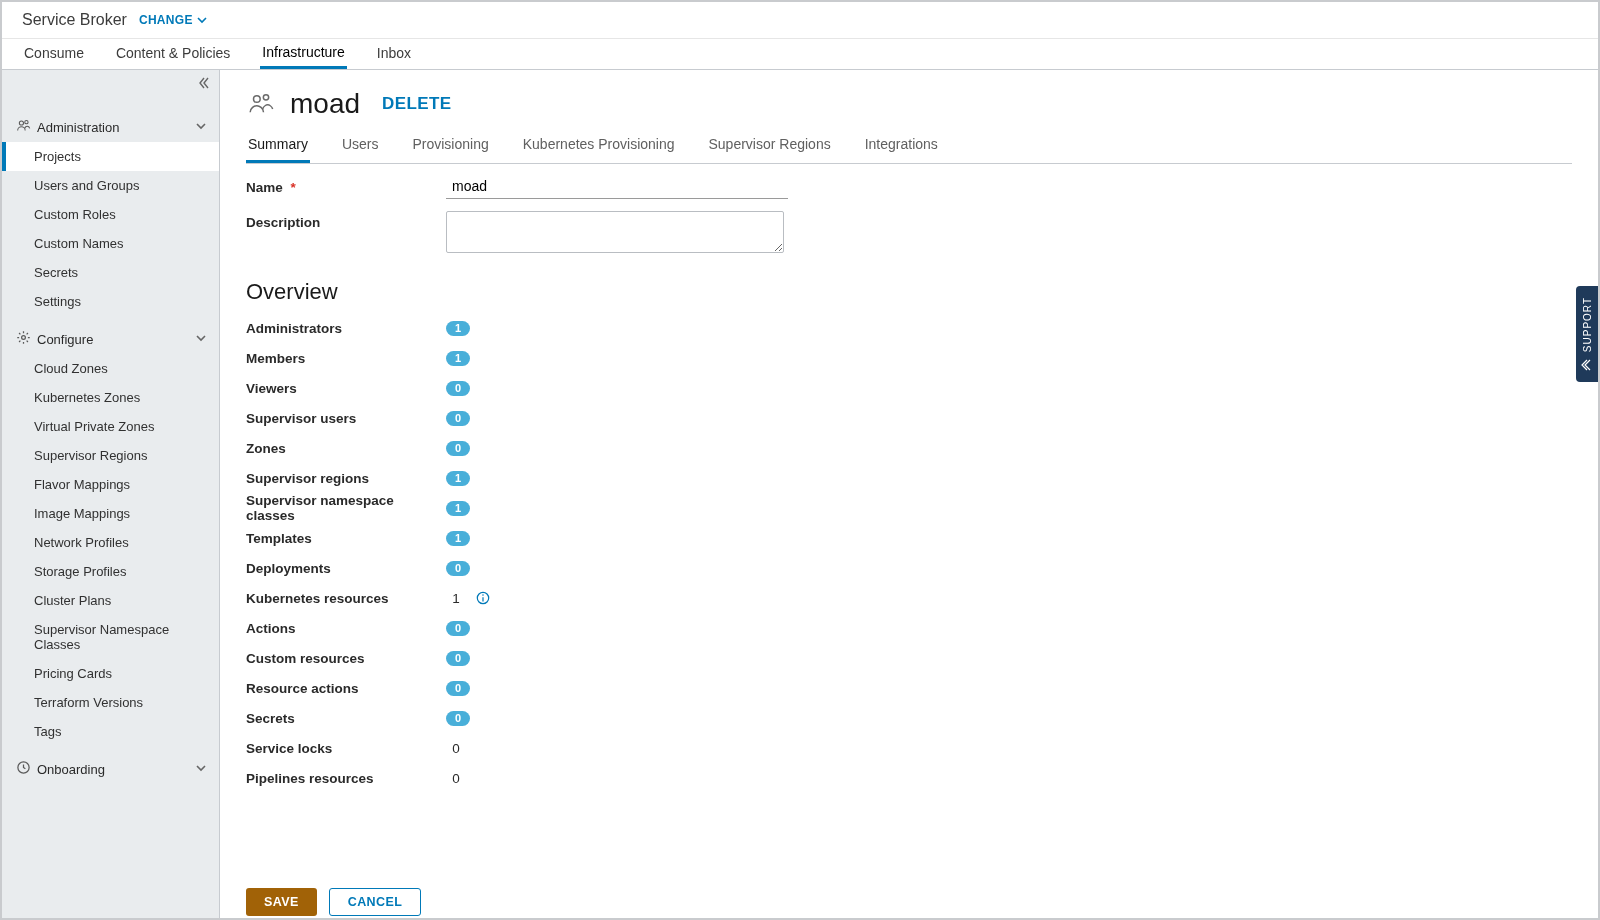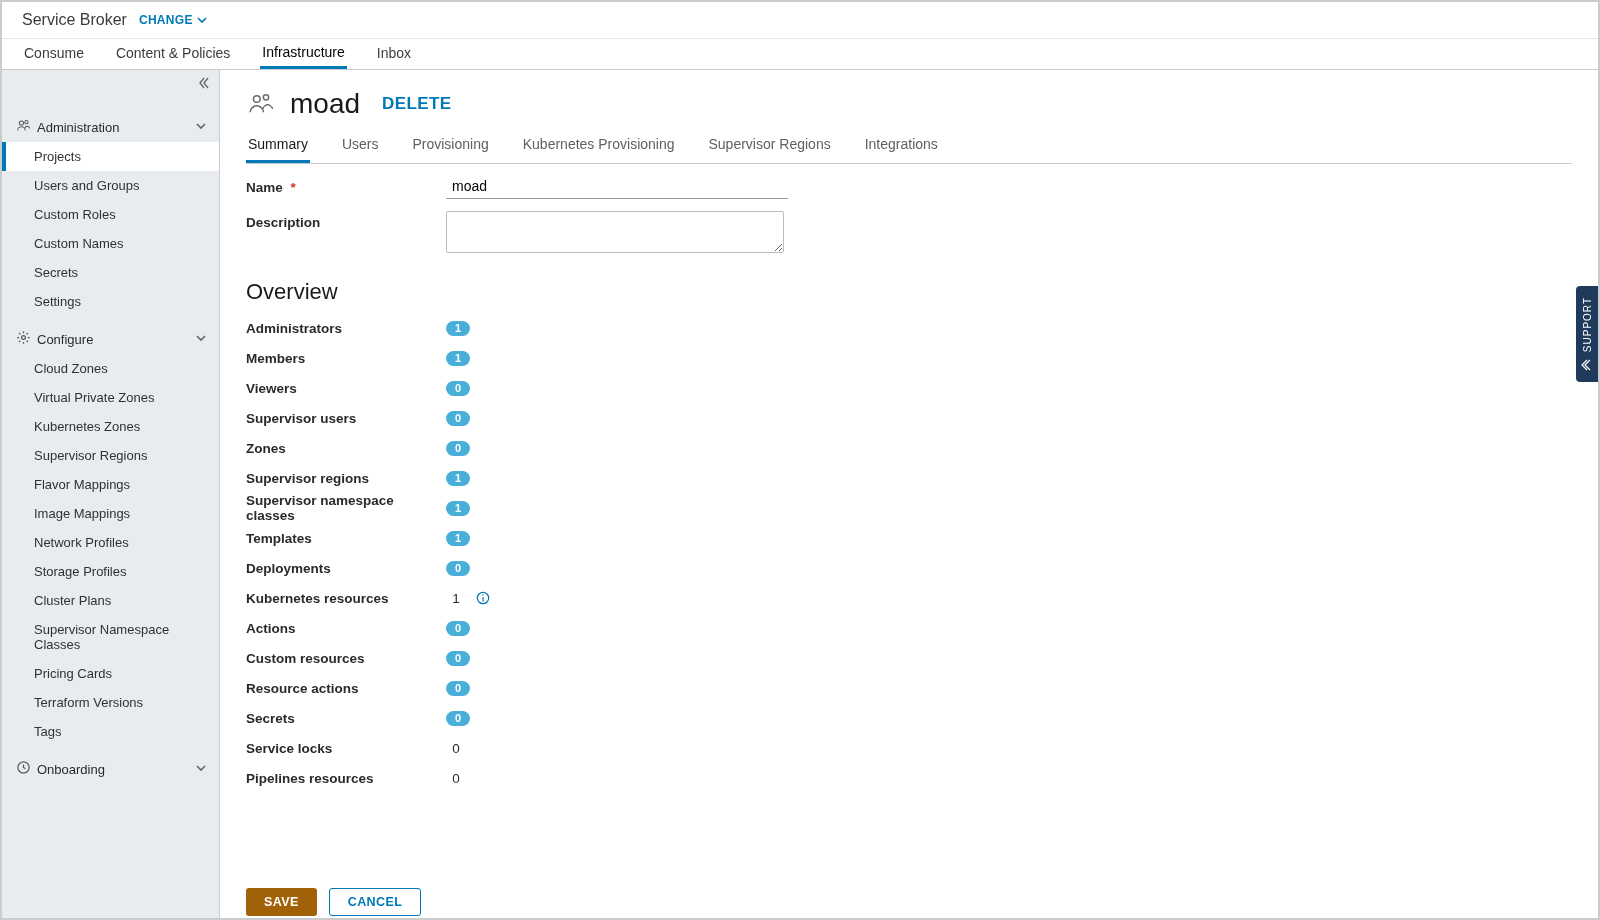--- a/index.html
+++ b/index.html
@@ -192,22 +192,22 @@
                 <circle cx="12" cy="12" r="3"></circle>
                 <path d="M12 2v3M12 19v3M2 12h3M19 12h3M4.9 4.9l2.1 2.1M17 17l2.1 2.1M19.1 4.9 17 7M7 17l-2.1 2.1"></path>
               </svg></span>
             <span>Configure</span>
             <span class="sec-chevron"><svg width="12" height="12" viewBox="0 0 12 12">
                 <path d="M2 4 L6 8 L10 4" fill="none" stroke="#666" stroke-width="1.6"></path>
               </svg></span>
           </div>
           <div class="side-items">
             <div class="side-item">Cloud Zones</div>
+            <div class="side-item">Kubernetes Zones</div>
             <div class="side-item">Virtual Private Zones</div>
-            <div class="side-item">Kubernetes Zones</div>
             <div class="side-item">Supervisor Regions</div>
             <div class="side-item">Flavor Mappings</div>
             <div class="side-item">Image Mappings</div>
             <div class="side-item">Network Profiles</div>
             <div class="side-item">Storage Profiles</div>
             <div class="side-item">Cluster Plans</div>
             <div class="side-item">Supervisor Namespace Classes</div>
             <div class="side-item">Pricing Cards</div>
             <div class="side-item">Terraform Versions</div>
             <div class="side-item">Tags</div>

